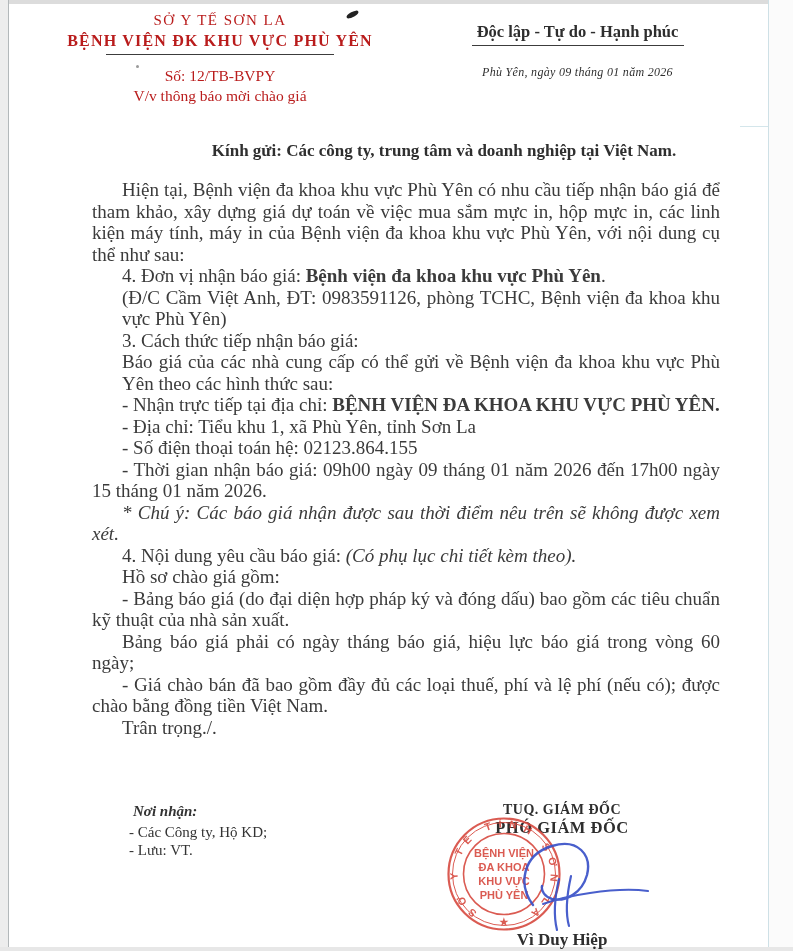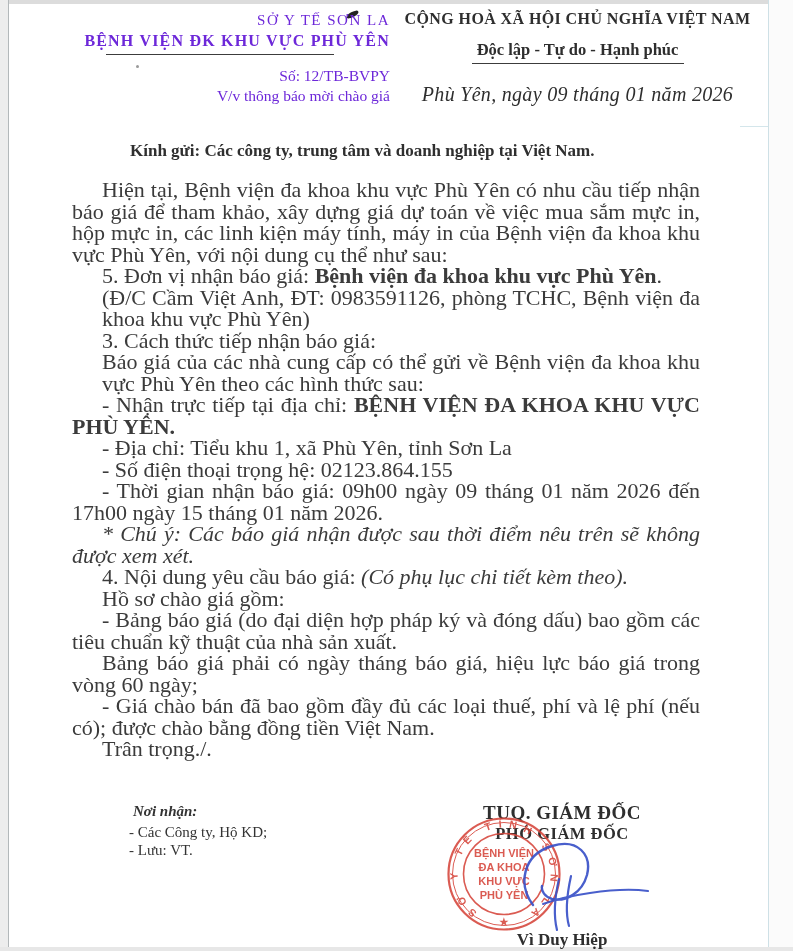--- a/index.html
+++ b/index.html
@@ -10,48 +10,48 @@
     color:#3b3b3b;
   }
   .edge-top{position:absolute;left:0;top:0;width:793px;height:4px;background:#dcdcdc;}
   .edge-left{position:absolute;left:0;top:0;width:8px;height:951px;background:#ededed;border-right:1px solid #b3b8ba;}
   .edge-bottom{position:absolute;left:0;top:947px;width:793px;height:4px;background:#e7e7e7;}
   .edge-right{position:absolute;left:768px;top:0;width:25px;height:951px;background:#fbfbfb;border-left:1px solid rgba(150,190,205,.45);}
   .scan-line{position:absolute;left:740px;top:126px;width:28px;height:1px;background:rgba(170,205,215,.5);}
   .speck{position:absolute;left:346px;top:12px;width:13px;height:5px;background:#222;border-radius:45%;transform:rotate(-28deg);}
   .dot{position:absolute;left:136px;top:65px;width:3px;height:3px;background:#9a9a9a;border-radius:50%;}
 
-  .hdr-left{position:absolute;left:50px;top:12px;width:340px;text-align:right;color:#6d28d9;}
+  .hdr-left{position:absolute;left:50px;top:12px;width:340px;text-align:center;color:#b91c1c;}
   .hdr-left .l1{font-size:15px;letter-spacing:1.5px;}
   .hdr-left .l2{font-size:16px;font-weight:bold;letter-spacing:1.2px;margin-top:3px;}
   .hdr-left .rule{width:228px;border-top:1.6px solid #3c3c3c;margin:4px auto 0;}
   .hdr-left .num{font-size:15.5px;margin-top:12px;}
   .hdr-left .sub{font-size:15.5px;margin-top:2px;}
 
   .hdr-right{position:absolute;left:395px;top:10px;width:365px;text-align:center;color:#2e2e2e;}
   .hdr-right .l1{font-size:16px;font-weight:bold;letter-spacing:.4px;}
   .hdr-right .l2{font-size:16.5px;font-weight:bold;margin-top:12px;}
   .hdr-right .rule{width:212px;border-top:1.6px solid #3c3c3c;margin:3px auto 0;}
-  .hdr-right .date{font-size:20px;font-style:italic;margin-top:19px;letter-spacing:.3px;}
+  .hdr-right .date{font-size:12px;font-style:italic;margin-top:19px;letter-spacing:.3px;}
 
-  .salutation{position:absolute;left:82px;top:141px;width:628px;text-align:left;
+  .salutation{position:absolute;left:82px;top:141px;width:628px;text-align:center;
     padding-left:48px;box-sizing:content-box;font-weight:bold;font-size:17px;color:#2f2f2f;}
 
-  .doc-body{position:absolute;left:72px;top:179px;width:628px;font-size:22px;line-height:21.5px;}
+  .doc-body{position:absolute;left:92px;top:179px;width:628px;font-size:19px;line-height:21.5px;}
   .doc-body p{margin:0;text-align:justify;}
   .ind{text-indent:30px;}
   .block{padding-left:30px;}
   .it{font-style:italic;}
   .bd{font-weight:bold;}
 
   .recipients{position:absolute;left:129px;top:802px;font-size:15px;line-height:18.5px;color:#333;}
   .recipients .label{font-weight:bold;font-style:italic;margin-bottom:2px;padding-left:4px;}
 
   .sign-titles{position:absolute;left:452px;top:802px;width:220px;text-align:center;color:#2e2e2e;}
-  .sign-titles .t1{font-size:19px;font-weight:bold;letter-spacing:.5px;}
+  .sign-titles .t1{font-size:14px;font-weight:bold;letter-spacing:.5px;}
   .sign-titles .t2{font-size:16.5px;font-weight:bold;letter-spacing:.5px;}
   .sign-name{position:absolute;left:452px;top:930px;width:220px;text-align:center;
     font-size:17px;font-weight:bold;color:#2e2e2e;}
 
   .stamp{position:absolute;left:440px;top:810px;width:130px;height:130px;opacity:.88;}
   .stamp text{font-family:"Liberation Sans","DejaVu Sans",sans-serif;font-weight:bold;}
   .sig{position:absolute;left:498px;top:833px;width:260px;height:105px;opacity:.92;}
 </style>
 </head>
 <body>
@@ -66,37 +66,36 @@
 
 <div class="hdr-left">
   <div class="l1">SỞ Y TẾ SƠN LA</div>
   <div class="l2">BỆNH VIỆN ĐK KHU VỰC PHÙ YÊN</div>
   <div class="rule"></div>
   <div class="num">Số: 12/TB-BVPY</div>
   <div class="sub">V/v thông báo mời chào giá</div>
 </div>
 
 <div class="hdr-right">
-  <div class="l1">CỘNG HOÀ XÃ HỘI CHỦ NGHĨA VIỆT NAM</div>
   <div class="l2">Độc lập - Tự do - Hạnh phúc</div>
   <div class="rule"></div>
   <div class="date">Phù Yên, ngày 09 tháng 01 năm 2026</div>
 </div>
 
 <div class="salutation">Kính gửi: Các công ty, trung tâm và doanh nghiệp tại Việt Nam.</div>
 
 <div class="doc-body">
   <p class="ind">Hiện tại, Bệnh viện đa khoa khu vực Phù Yên có nhu cầu tiếp nhận báo giá để tham khảo, xây dựng giá dự toán về việc mua sắm mực in, hộp mực in, các linh kiện máy tính, máy in của Bệnh viện đa khoa khu vực Phù Yên, với nội dung cụ thể như sau:</p>
-  <p class="ind"><span>5. Đơn vị nhận báo giá: </span><span class="bd">Bệnh viện đa khoa khu vực Phù Yên</span><span>.</span></p>
+  <p class="ind"><span>4. Đơn vị nhận báo giá: </span><span class="bd">Bệnh viện đa khoa khu vực Phù Yên</span><span>.</span></p>
   <p class="block">(Đ/C Cầm Việt Anh, ĐT: 0983591126, phòng TCHC, Bệnh viện đa khoa khu vực Phù Yên)</p>
   <p class="ind">3. Cách thức tiếp nhận báo giá:</p>
   <p class="block">Báo giá của các nhà cung cấp có thể gửi về Bệnh viện đa khoa khu vực Phù Yên theo các hình thức sau:</p>
   <p class="ind"><span>- Nhận trực tiếp tại địa chỉ: </span><span class="bd">BỆNH VIỆN ĐA KHOA KHU VỰC PHÙ YÊN.</span></p>
   <p class="ind">- Địa chỉ: Tiểu khu 1, xã Phù Yên, tỉnh Sơn La</p>
-  <p class="ind">- Số điện thoại trọng hệ: 02123.864.155</p>
+  <p class="ind">- Số điện thoại toán hệ: 02123.864.155</p>
   <p class="ind">- Thời gian nhận báo giá: 09h00 ngày 09 tháng 01 năm 2026 đến 17h00 ngày 15 tháng 01 năm 2026.</p>
   <p class="ind it">* Chú ý: Các báo giá nhận được sau thời điểm nêu trên sẽ không được xem xét.</p>
   <p class="ind"><span>4. Nội dung yêu cầu báo giá: </span><span class="it">(Có phụ lục chi tiết kèm theo).</span></p>
   <p class="ind">Hồ sơ chào giá gồm:</p>
   <p class="ind">- Bảng báo giá (do đại diện hợp pháp ký và đóng dấu) bao gồm các tiêu chuẩn kỹ thuật của nhà sản xuất.</p>
   <p class="ind">Bảng báo giá phải có ngày tháng báo giá, hiệu lực báo giá trong vòng 60 ngày;</p>
   <p class="ind">- Giá chào bán đã bao gồm đầy đủ các loại thuế, phí và lệ phí (nếu có); được chào bằng đồng tiền Việt Nam.</p>
   <p class="ind">Trân trọng./.</p>
 </div>
 

